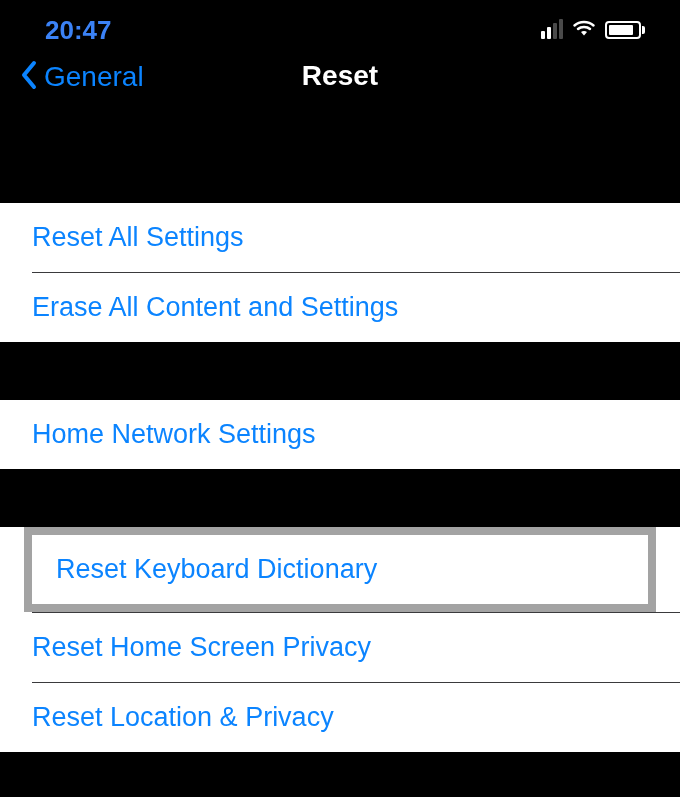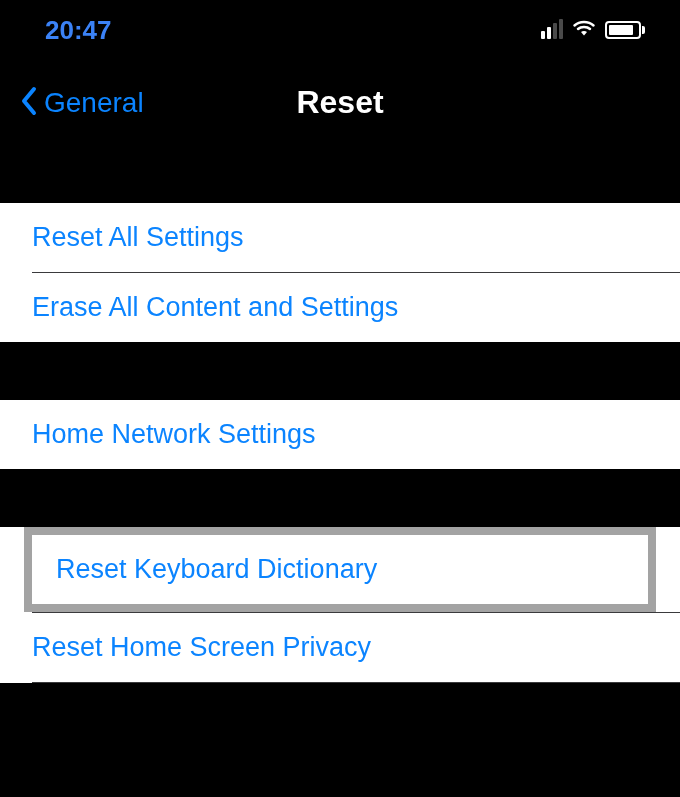--- a/index.html
+++ b/index.html
@@ -76,21 +76,21 @@
     .battery-tip {
       width: 3px;
       height: 8px;
       background: #fff;
       border-radius: 0 2px 2px 0;
       margin-left: 1px;
     }
     .nav-bar {
       height: 85px;
       display: flex;
-      align-items: center;
+      align-items: flex-start;
       position: relative;
       padding: 0 20px;
     }
     .back-button {
       display: flex;
       align-items: center;
       gap: 6px;
       cursor: pointer;
     }
     .back-chevron svg {
@@ -99,21 +99,21 @@
     }
     .back-label {
       color: #0b84ff;
       font-size: 28px;
       font-weight: 400;
     }
     .nav-title {
       position: absolute;
       left: 50%;
       transform: translateX(-50%);
-      font-size: 32px;
+      font-size: 28px;
       font-weight: 600;
       color: #fff;
     }
     .spacer {
       height: 58px;
       background: #000;
     }
     .section {
       background: #ffffff;
     }
@@ -208,13 +208,16 @@
   <div class="highlight-box">
     <div class="row">
       <span class="row-label">Reset Keyboard Dictionary</span>
     </div>
   </div>
   <div class="divider"></div>
   <div class="row">
     <span class="row-label">Reset Home Screen Privacy</span>
   </div>
   <div class="divider"></div>
+  <div class="row">
+    <span class="row-label">Reset Location &amp; Privacy</span>
+  </div>
 </div>
 
 </body></html>

